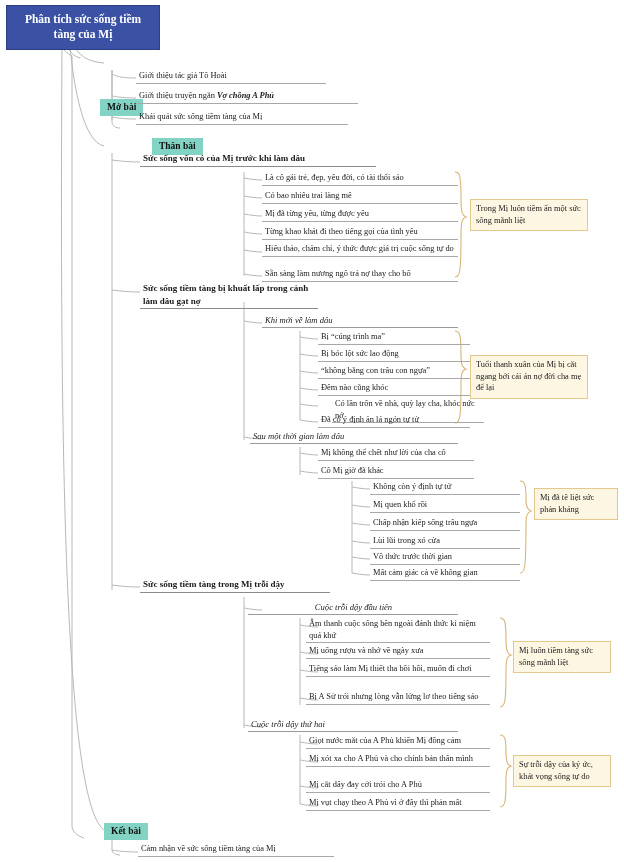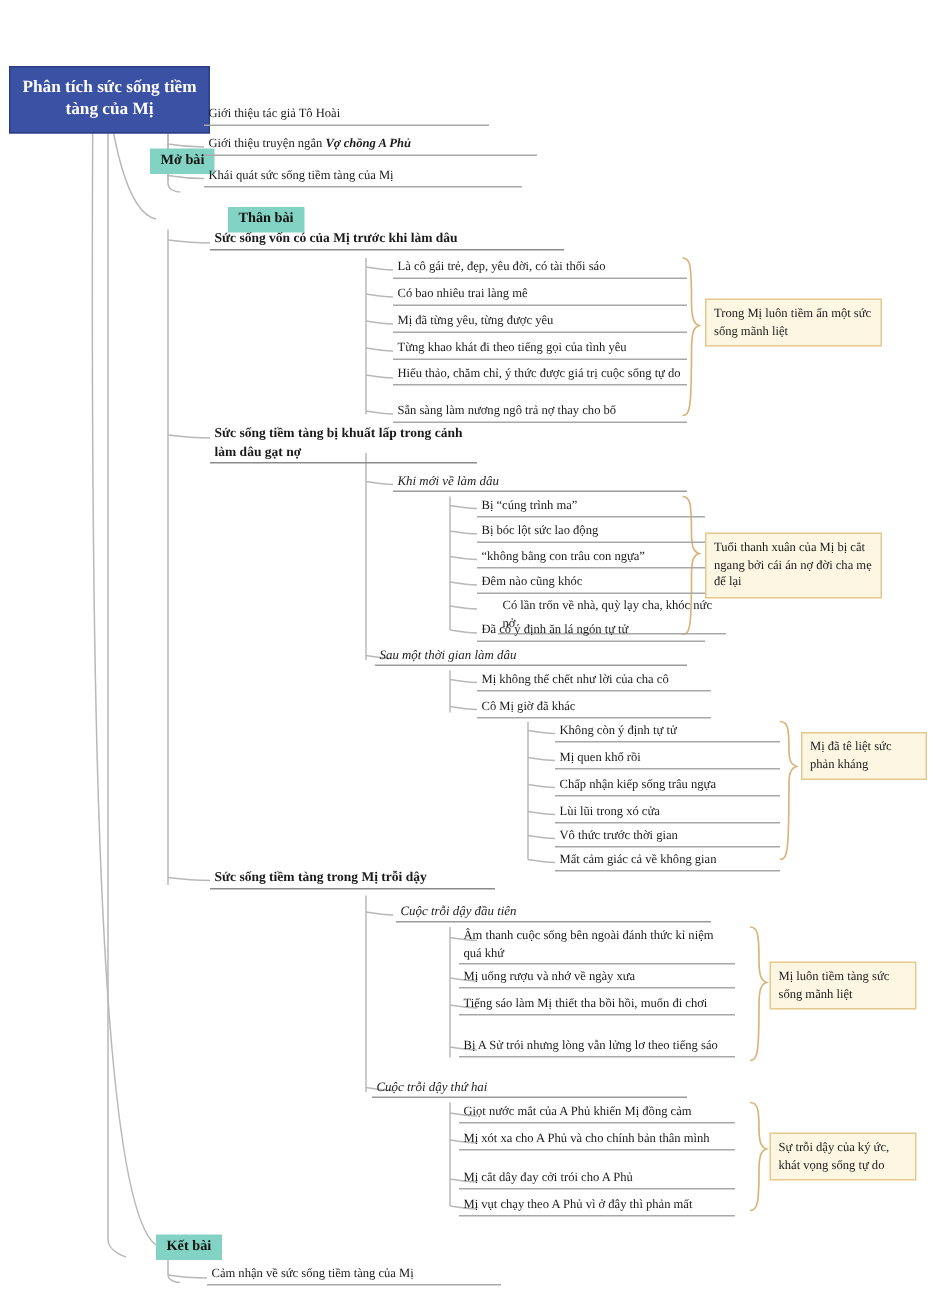--- a/index.html
+++ b/index.html
@@ -154,21 +154,21 @@
 
     <g fill="none" stroke="#d8b478" stroke-width="1.1">
       <path d="M455 172 C460 172 461 176 461 200 C461 214 463 216 466 217 C463 218 461 220 461 234 C461 272 460 277 455 277"></path>
       <path d="M455 331 C460 331 461 335 461 355 C461 366 463 368 466 369 C463 370 461 372 461 383 C461 418 460 423 455 423"></path>
       <path d="M520 481 C525 481 526 485 526 500 C526 508 528 510 531 511 C528 512 526 514 526 522 C526 568 525 573 520 573"></path>
       <path d="M500 618 C505 618 506 622 506 640 C506 652 508 654 511 655 C508 656 506 658 506 670 C506 702 505 707 500 707"></path>
       <path d="M500 735 C505 735 506 739 506 752 C506 763 508 765 511 766 C508 767 506 769 506 780 C506 802 505 807 500 807"></path>
     </g>
   </svg>
 
-  <div class="node root" style="left:6px;top:5px;width:134px;margin-top:39px;">Phân tích sức sống tiềm tàng của Mị</div>
+  <div class="node root" style="left:6px;top:5px;width:154px;">Phân tích sức sống tiềm tàng của Mị</div>
 
   <div class="node l1" style="left:100px;top:55px;margin-top:44px;">Mở bài</div>
 
   <div class="node leaf" style="left:136px;top:70px;width:190px;">Giới thiệu tác giả Tô Hoài</div>
   <div class="node leaf" style="left:136px;top:90px;width:222px;"><span>Giới thiệu truyện ngắn </span><i>Vợ chồng A Phủ</i></div>
   <div class="node leaf" style="left:136px;top:111px;width:212px;">Khái quát sức sống tiềm tàng của Mị</div>
 
   <div class="node l1" style="left:104px;top:138px;margin-left:48px;">Thân bài</div>
 
   <div class="node l2" style="left:140px;top:152px;width:236px;">Sức sống vốn có của Mị trước khi làm dâu</div>
@@ -204,21 +204,21 @@
   <div class="node leaf" style="left:370px;top:499px;width:150px;">Mị quen khổ rồi</div>
   <div class="node leaf" style="left:370px;top:517px;width:150px;">Chấp nhận kiếp sống trâu ngựa</div>
   <div class="node leaf" style="left:370px;top:535px;width:150px;">Lùi lũi trong xó cửa</div>
   <div class="node leaf" style="left:370px;top:551px;width:150px;">Vô thức trước thời gian</div>
   <div class="node leaf" style="left:370px;top:567px;width:150px;">Mất cảm giác cả về không gian</div>
 
   <div class="node callout" style="left:534px;top:488px;width:84px;">Mị đã tê liệt sức phản kháng</div>
 
   <div class="node l2" style="left:140px;top:578px;width:190px;">Sức sống tiềm tàng trong Mị trỗi dậy</div>
 
-  <div class="node l3" style="left:264px;top:601px;width:210px;">Cuộc trỗi dậy đầu tiên</div>
+  <div class="node l3" style="left:248px;top:601px;width:210px;text-align:center;">Cuộc trỗi dậy đầu tiên</div>
 
   <div class="node leaf" style="left:306px;top:618px;width:184px;">Âm thanh cuộc sống bên ngoài đánh thức kỉ niệm quá khứ</div>
   <div class="node leaf" style="left:306px;top:645px;width:184px;">Mị uống rượu và nhớ về ngày xưa</div>
   <div class="node leaf" style="left:306px;top:663px;width:184px;">Tiếng sáo làm Mị thiết tha bồi hồi, muốn đi chơi</div>
   <div class="node leaf" style="left:306px;top:691px;width:184px;">Bị A Sử trói nhưng lòng vẫn lửng lơ theo tiếng sáo</div>
 
   <div class="node callout" style="left:513px;top:641px;width:98px;">Mị luôn tiềm tàng sức sống mãnh liệt</div>
 
   <div class="node l3" style="left:248px;top:718px;width:210px;">Cuộc trỗi dậy thứ hai</div>
 

